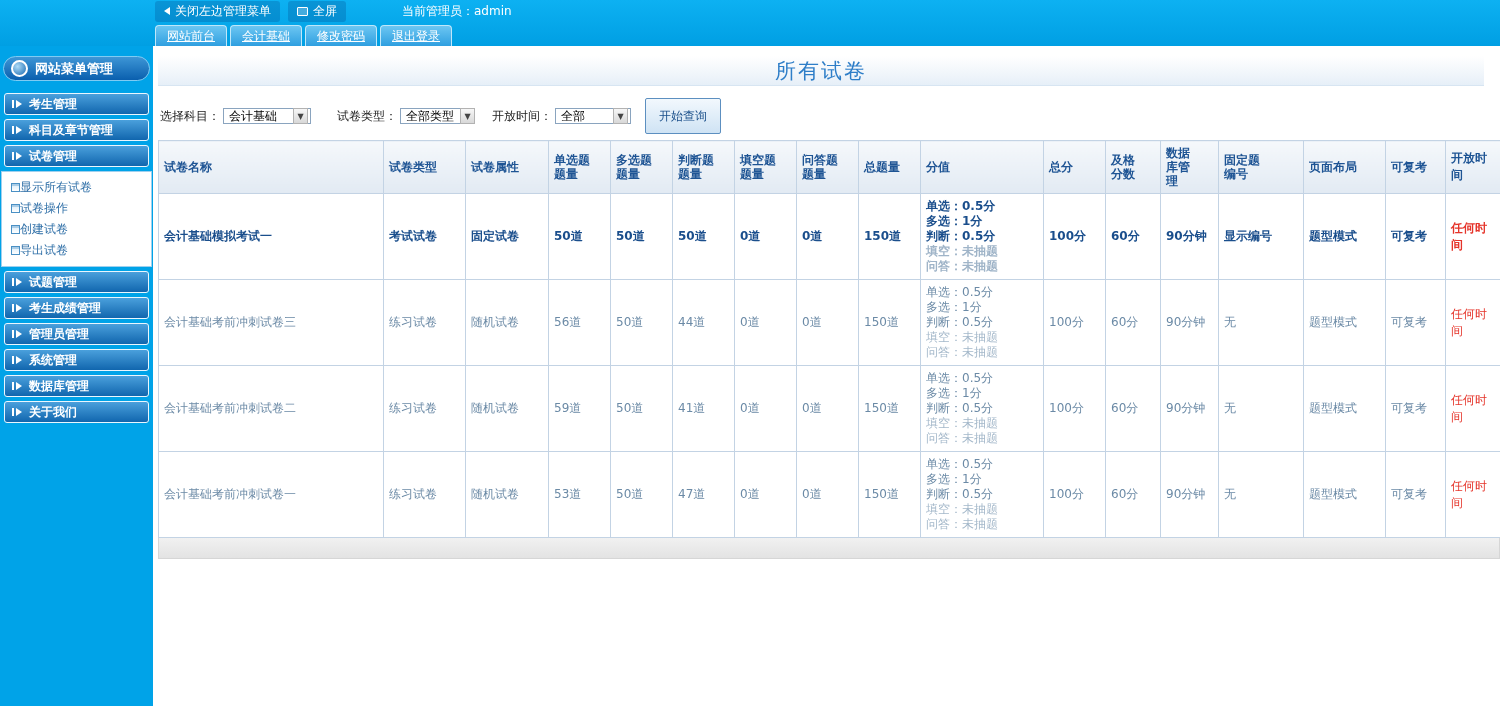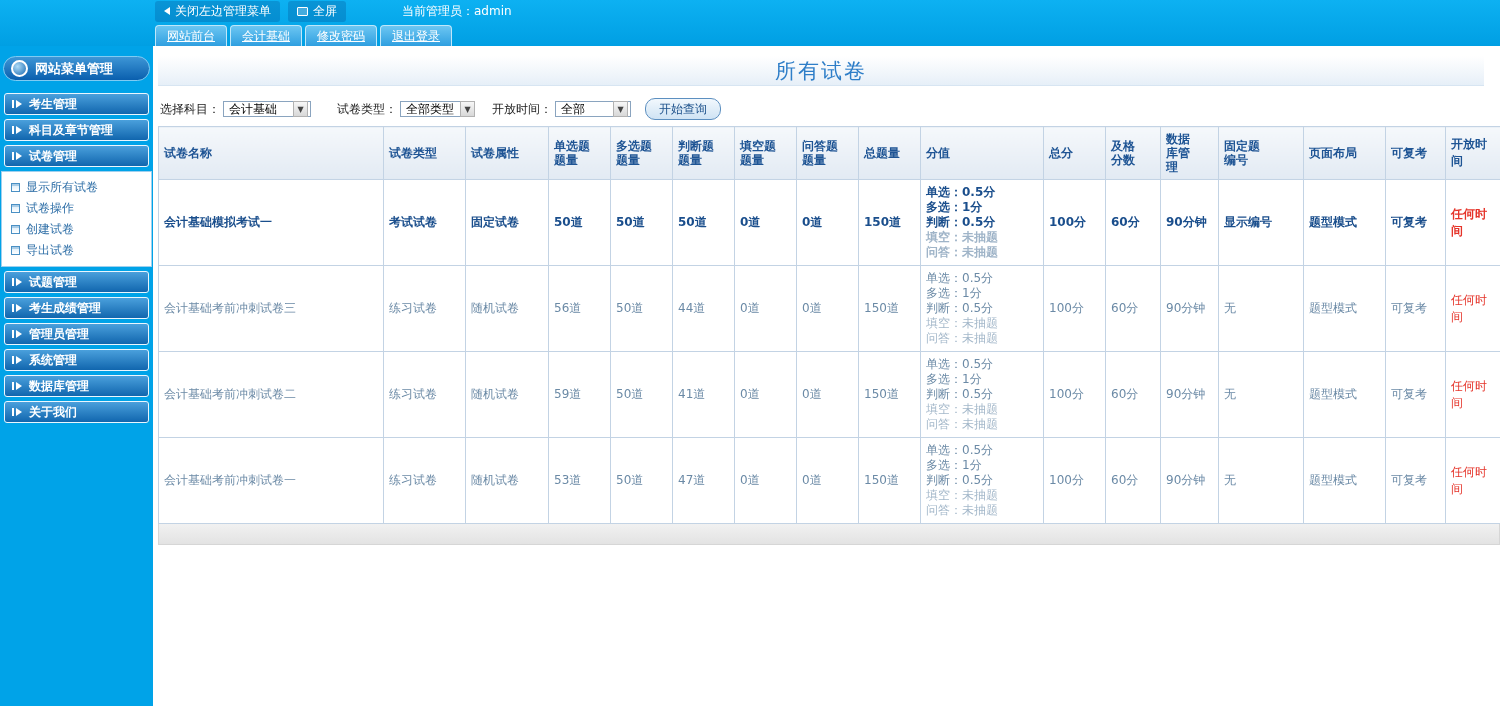--- a/index.html
+++ b/index.html
@@ -43,21 +43,21 @@
   .menu-item {
     margin: 4px 4px; height: 22px; border: 1px solid #eaf6fe; border-radius: 3px;
     background: linear-gradient(#4aa0dc, #1166ae);
     display: flex; align-items: center; gap: 6px; padding: 0 7px;
     color: #fff; font-weight: bold; font-size: 12px; cursor: pointer; white-space: nowrap;
   }
   .menu-arrow-icon { position: relative; width: 11px; height: 8px; flex: 0 0 11px; }
   .menu-arrow-icon::before { content: ""; position: absolute; left: 0; top: 0; width: 2px; height: 8px; background: #fff; }
   .menu-arrow-icon::after { content: ""; position: absolute; left: 4px; top: 0; border-left: 6px solid #fff; border-top: 4px solid transparent; border-bottom: 4px solid transparent; }
   .submenu { margin: 2px 1px; background: #fff; border: 1px solid #9fd0ee; padding: 5px 0; }
-  .submenu-item { height: 21px; display: flex; align-items: center; gap: 6px; padding: 0 9px; color: #2f6fa7; font-size: 12px; cursor: pointer; white-space: nowrap; }
+  .submenu-item { height: 21px; display: flex; align-items: center; gap: 0; padding: 0 9px; color: #2f6fa7; font-size: 12px; cursor: pointer; white-space: nowrap; }
   .grid-icon { flex: 0 0 9px; width: 9px; height: 9px; border: 1px solid #4a90c4; background: linear-gradient(#d9ecf9, #ffffff); box-shadow: inset 0 2px 0 rgba(74,144,196,.35); }
   
   .main { flex: 1; background: #fff; min-width: 0; padding: 10px 0 0 5px; }
   .title-bar {
     height: 30px; margin-right: 16px; display: flex; align-items: center; justify-content: center;
     font-size: 21px; color: #2e7ec8; letter-spacing: 2px;
     background: linear-gradient(#ffffff, #eef4fa 70%, #e6eff8);
     border-bottom: 1px solid #d7e5f2;
   }
   .filters { display: flex; align-items: center; padding: 12px 8px 6px 2px; font-size: 12px; color: #222; }
@@ -68,21 +68,21 @@
     border: 1px solid #8aa4bf; background: #fff; height: 16px; padding: 0 2px 0 5px;
     font-size: 12px; color: #000; cursor: pointer; white-space: nowrap;
   }
   .select .chev {
     width: 15px; height: 16px; margin-left: 6px; flex: 0 0 15px;
     background: linear-gradient(#f7f7f7, #d8d8d8); border: 1px solid #b2b2b2;
     display: flex; align-items: center; justify-content: center; font-size: 8px; color: #444;
   }
   .w-subject { width: 88px; } .w-type { width: 66px; } .w-time { width: 76px; }
   .query-btn {
-    margin-left: 14px; height: 22px; padding: 0 13px; border: 1px solid #5c8fc0; border-radius: 10px;
+    margin-left: 14px; height: 36px; padding: 0 13px; border: 1px solid #5c8fc0; border-radius: 2px;
     background: linear-gradient(#f2f8fd, #cfe3f4); color: #1a4f8a; font-size: 12px; cursor: pointer;
     font-family: Liberation Serif, serif;
   }
   .summary { padding: 4px 0 7px 2px; font-size: 12px; font-weight: bold; color: #333; }
   .summary .count { color: #e5342a; margin: 0 5px; }
   
   table { border-collapse: collapse; table-layout: fixed; width: 1342px; font-size: 12px; border-radius: 14px; }
   th {
     background: linear-gradient(#f5f8fb, #e2eaf3); color: #1e5494; font-weight: bold;
     text-align: left; padding: 5px 5px; border: 1px solid #c3d3e4; vertical-align: middle; height: 38px;

